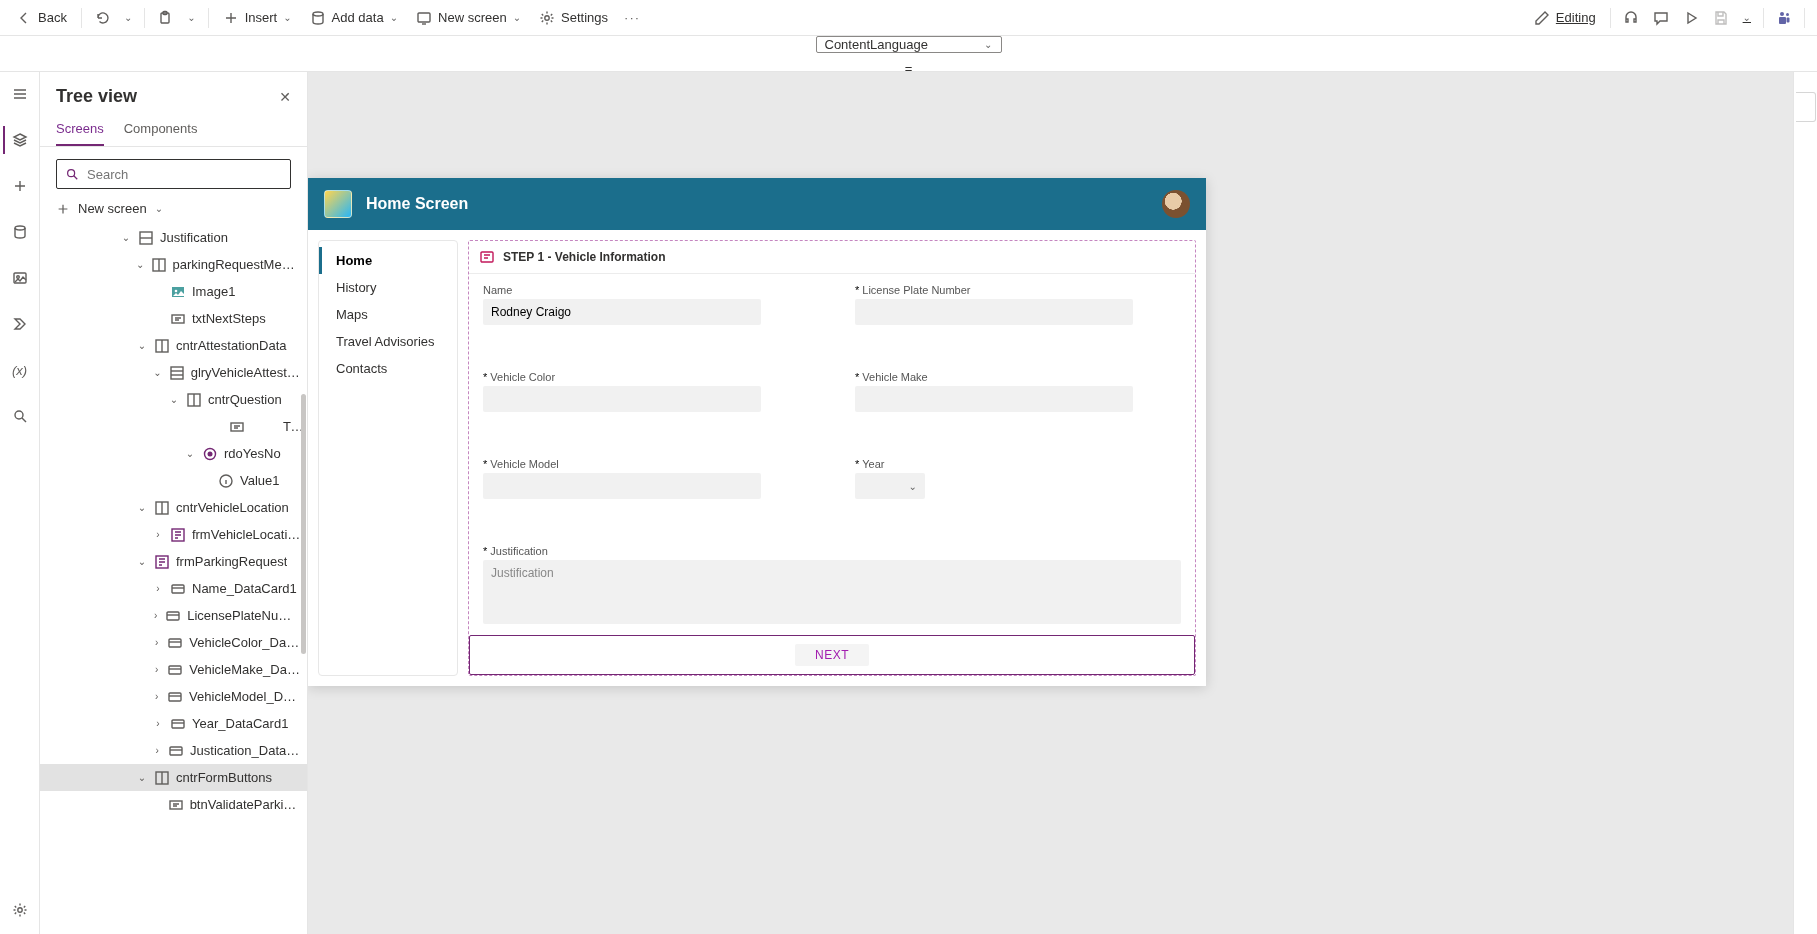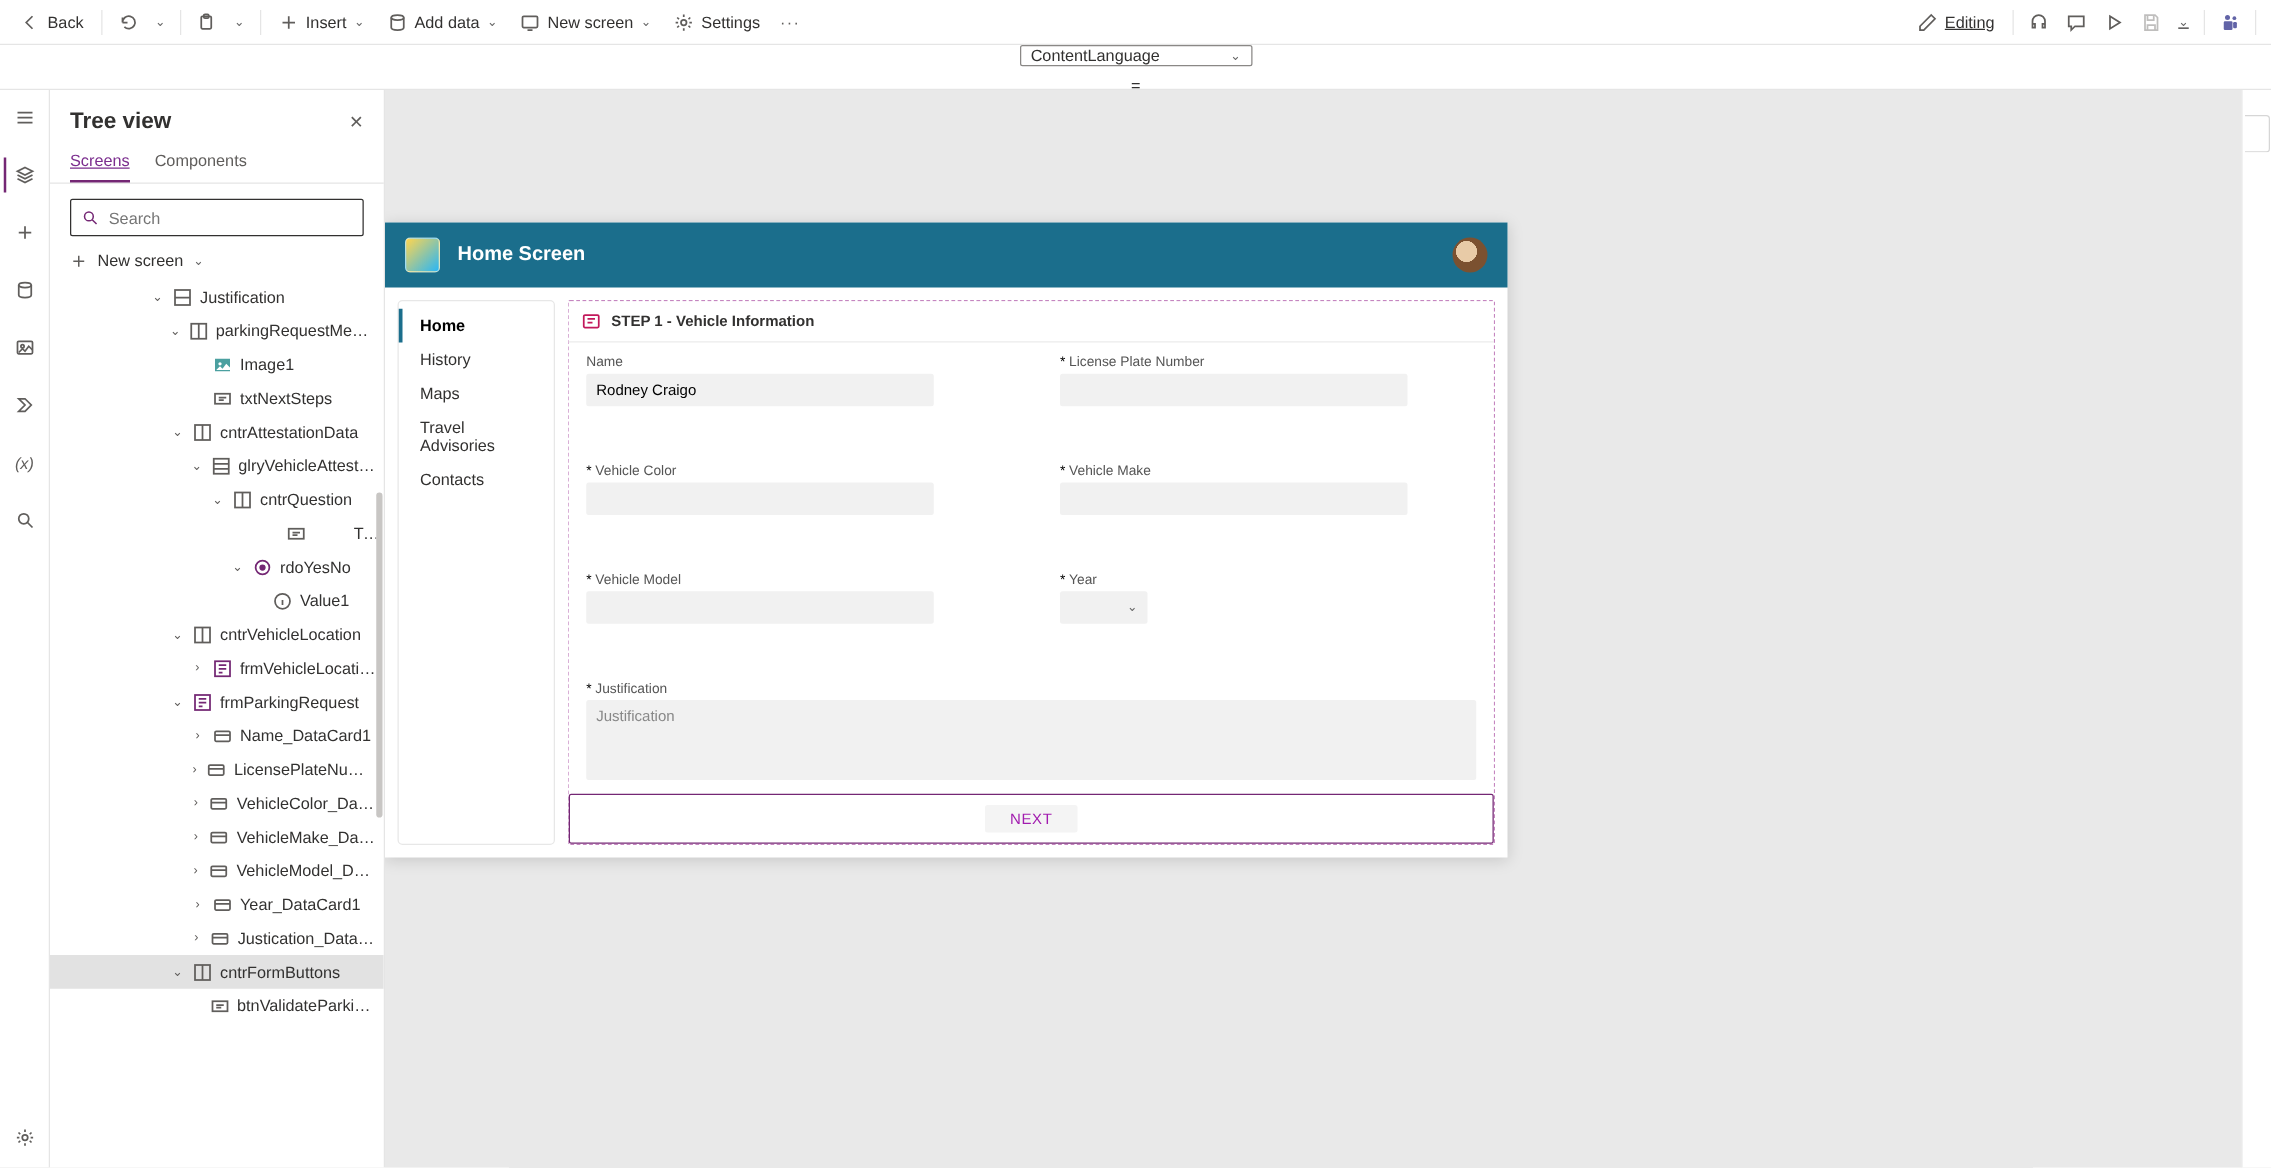--- a/index.html
+++ b/index.html
@@ -22,21 +22,21 @@
   .workspace { display:flex; height:calc(100vh - 72px); }
   .left-rail { width:40px; border-right:1px solid #e5e5e5; display:flex; flex-direction:column; align-items:center; padding-top:8px; gap:18px; position:relative;}
   .left-rail .rail-btn { width:28px; height:28px; display:flex; align-items:center; justify-content:center; cursor:pointer; color:#605e5c;}
   .left-rail .rail-bottom { position:absolute; bottom:10px; }
 
   .tree-panel { width:268px; border-right:1px solid #e5e5e5; display:flex; flex-direction:column; background:#fff; }
   .tree-header { display:flex; align-items:center; justify-content:space-between; padding:14px 16px 6px 16px;}
   .tree-title { font-size:18px; font-weight:600;}
   .tree-tabs { display:flex; gap:20px; padding:0 16px; border-bottom:1px solid #e5e5e5; }
   .tree-tab { padding:8px 0; cursor:pointer; color:#605e5c; }
-  .tree-tab.active { color:#7b2d8e; border-bottom:2px solid #742774; font-weight:500;text-decoration:underline;}
+  .tree-tab.active { color:#7b2d8e; border-bottom:2px solid #742774; font-weight:500;}
   .tree-search { margin:12px 16px 8px 16px; height:30px; border:1px solid #323130; border-radius:2px; display:flex; align-items:center; padding:0 8px; gap:6px; }
   .tree-search input { border:none; outline:none; flex:1; font-size:13px; }
   .new-screen-btn { display:flex; align-items:center; gap:8px; padding:4px 16px 8px 16px; cursor:pointer; color:#323130; }
   .tree-items { flex:1; overflow-y:auto; position:relative;}
   .tree-items-inner { position:relative; }
   .tree-scrollbar { position:absolute; right:1px; top:0; width:6px; height:100%; }
   .tree-thumb { position:absolute; right:0; top:170px; width:5px; height:260px; background:#c8c6c4; border-radius:3px; }
   .tree-row { display:flex; align-items:center; height:27px; cursor:pointer; gap:6px; padding-right:6px; white-space:nowrap; overflow:hidden;}
   .tree-row.selected { background:#e2e2e2; }
   .tw-chevron { width:12px; font-size:10px; color:#605e5c; text-align:center;}
@@ -49,21 +49,21 @@
   .right-mini-rail .tab-stub { width:20px; height:30px; border:1px solid #d6d6d6; border-left:none; border-radius:0 3px 3px 0; }
 
   .app-screen { width:898px; background:#fff; box-shadow:0 2px 12px rgba(0,0,0,.15); display:flex; flex-direction:column;}
   .app-header { background:#1b6e8c; height:52px; display:flex; align-items:center; padding:0 16px; color:#fff; justify-content:space-between;}
   .app-header-left { display:flex; align-items:center; gap:14px;}
   .app-logo { width:28px; height:28px; background:linear-gradient(135deg,#ffd54f,#29b6f6); border-radius:4px; border:1px solid rgba(255,255,255,.5); }
   .app-title { font-size:16px; font-weight:600;}
   .app-avatar { width:28px; height:28px; border-radius:50%; background:radial-gradient(circle at 40% 40%, #e8cba7 35%, #7b5130 36%);}
 
   .app-body { display:flex; padding:10px; gap:10px; height:456px;}
-  .side-menu { width:126px; border:1px solid #e7e7e7; border-radius:4px; padding:6px 0;}
+  .side-menu { width:140px; border:1px solid #e7e7e7; border-radius:4px; padding:6px 0;}
   .side-menu-item { padding:6px 14px; font-size:13px; cursor:pointer; border-left:3px solid transparent;}
   .side-menu-item.active { font-weight:600; color:#000; border-left:3px solid #1b6e8c;}
   
   .form-region { flex:1; border:1px dashed #c586c0; border-radius:2px; display:flex; flex-direction:column; position:relative;}
   .form-step-header { display:flex; align-items:center; gap:8px; padding:8px 10px; border-bottom:1px solid #ececec;}
   .step-icon { width:16px; height:16px; }
   .step-title { font-size:12px; font-weight:600;}
   .form-grid { padding:10px 14px; display:grid; grid-template-columns:1fr 1fr; column-gap:30px; row-gap:10px; align-content:start;gap:46px;}
   .form-field { display:flex; flex-direction:column; gap:3px;}
   .form-field.full { grid-column:1 / span 2;}

